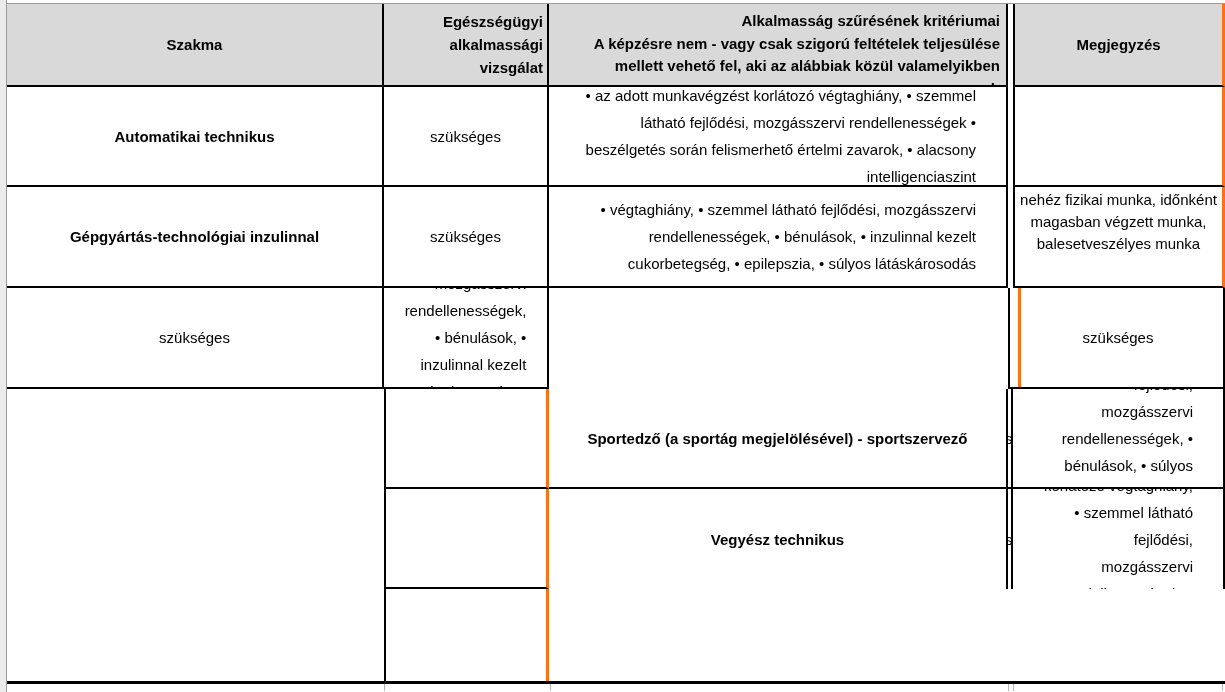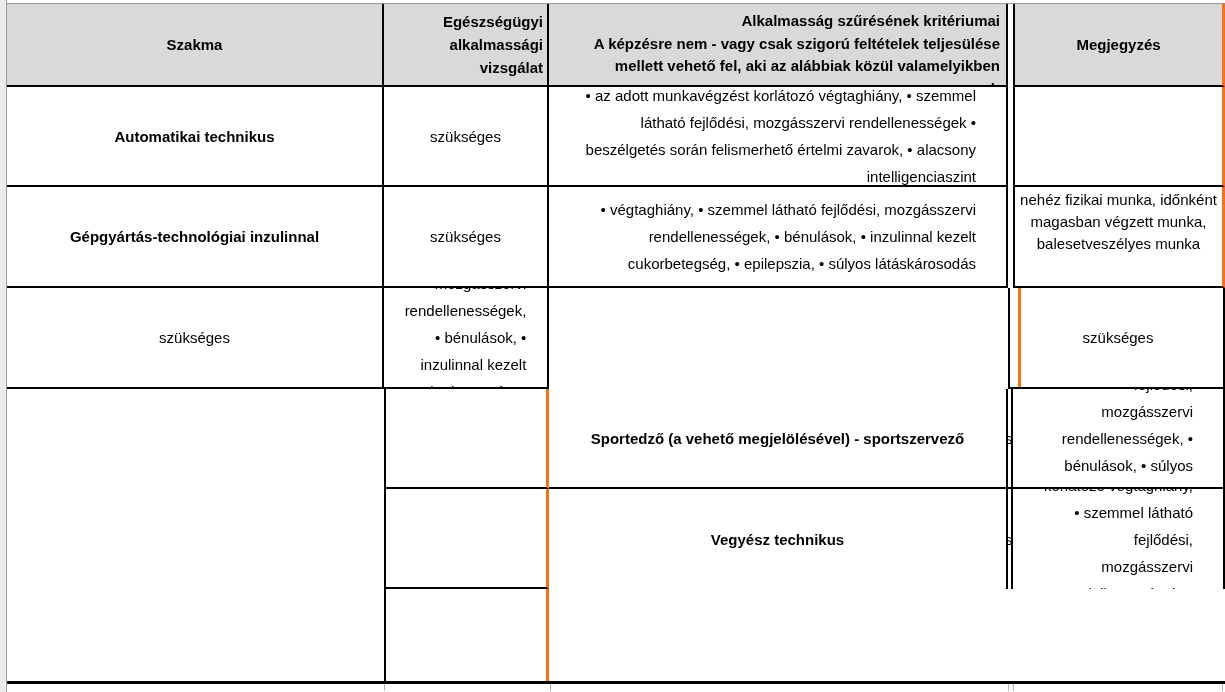--- a/index.html
+++ b/index.html
@@ -68,21 +68,21 @@
 
       <div class="cell c2 center-mid">szükséges</div>
       <div class="cell c3 center-mid crit-cell">• végtaghiány, • szemmel látható fejlődési, mozgásszervi rendellenességek, • bénulások, • inzulinnal kezelt cukorbetegség, • epilepszia, • súlyos látáskárosodás</div>
       <div class="cell gapcol"></div>
       <div class="cell c4 note-cell"></div>
 
       <div class="cell c2 center-mid">szükséges</div>
       <div class="cell gapcol"></div>
       <div class="cell c4 note-cell"></div>
 
-      <div class="cell c1 center-mid name-cell">Sportedző (a vehető megjelölésével) - sportszervező</div>
+      <div class="cell c1 center-mid name-cell">Sportedző (a sportág megjelölésével) - sportszervező</div>
       <div class="cell c2 center-mid">szükséges</div>
       <div class="cell c3 center-mid crit-cell">• végtaghiány, • szemmel látható fejlődési, mozgásszervi rendellenességek, • bénulások, •  súlyos mentális zavarok és pszichiátriai betegségek</div>
       <div class="cell gapcol"></div>
       <div class="cell c4 note-cell"></div>
 
       <div class="cell c1 center-mid name-cell row-last" style="border-bottom:none;">Vegyész technikus</div>
       <div class="cell c2 center-mid row-last" style="border-bottom:none;">szükséges</div>
       <div class="cell c3 center-mid crit-cell row-last" style="border-bottom:none;">• az adott munkavégzést korlátozó végtaghiány, • szemmel látható fejlődési, mozgásszervi rendellenességek, • bénulások, • irritatív bőrbetegségek</div>
       <div class="cell gapcol"></div>
       <div class="cell c4 note-cell row-last" style="border-bottom:none;"></div>

